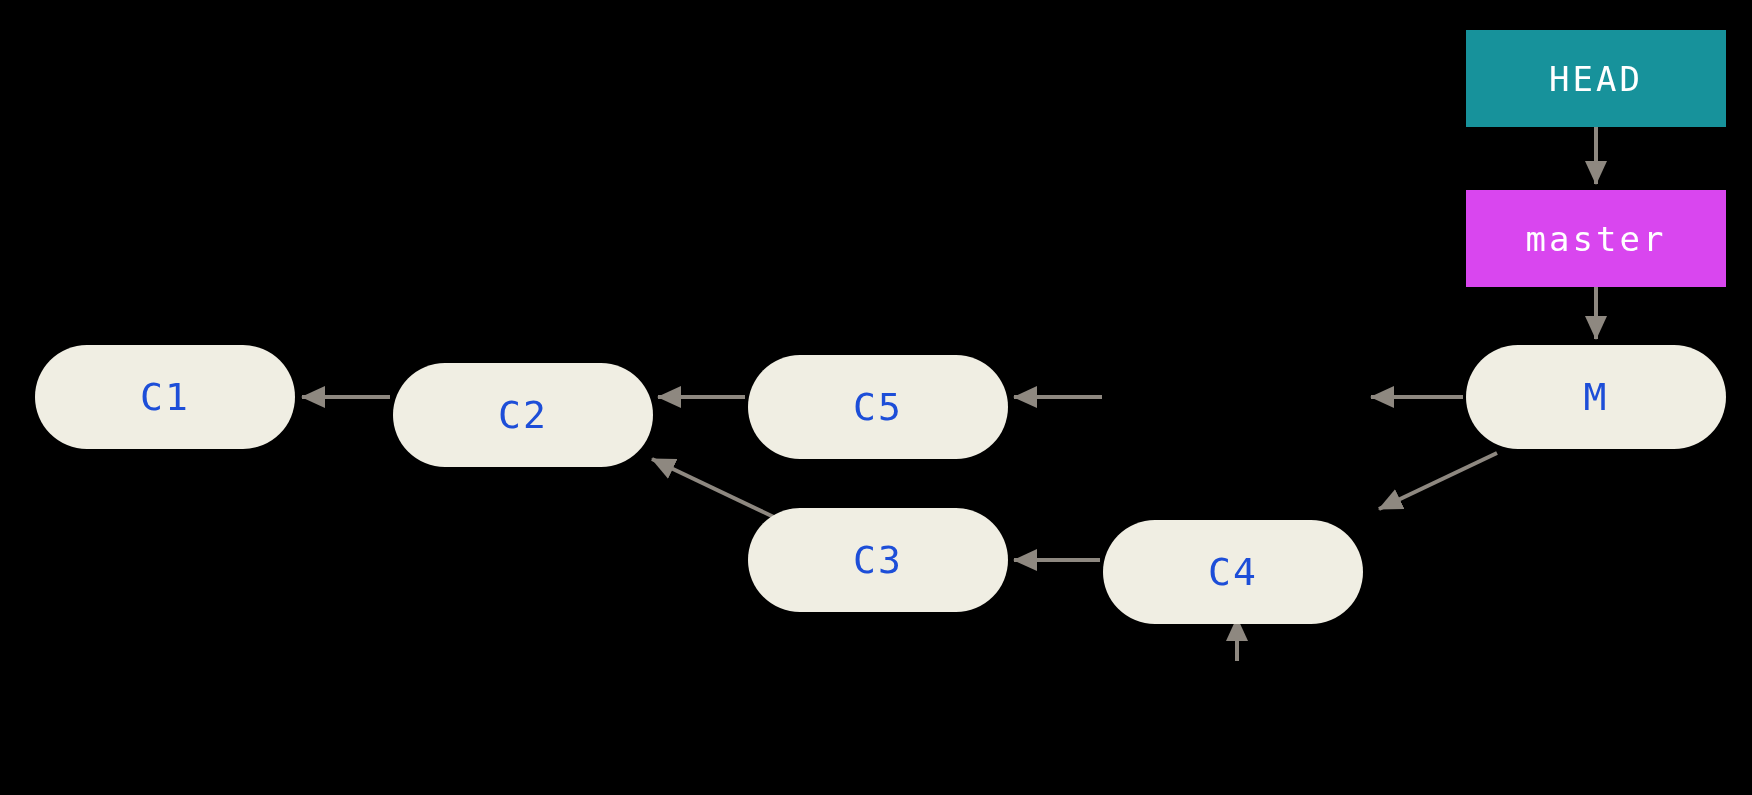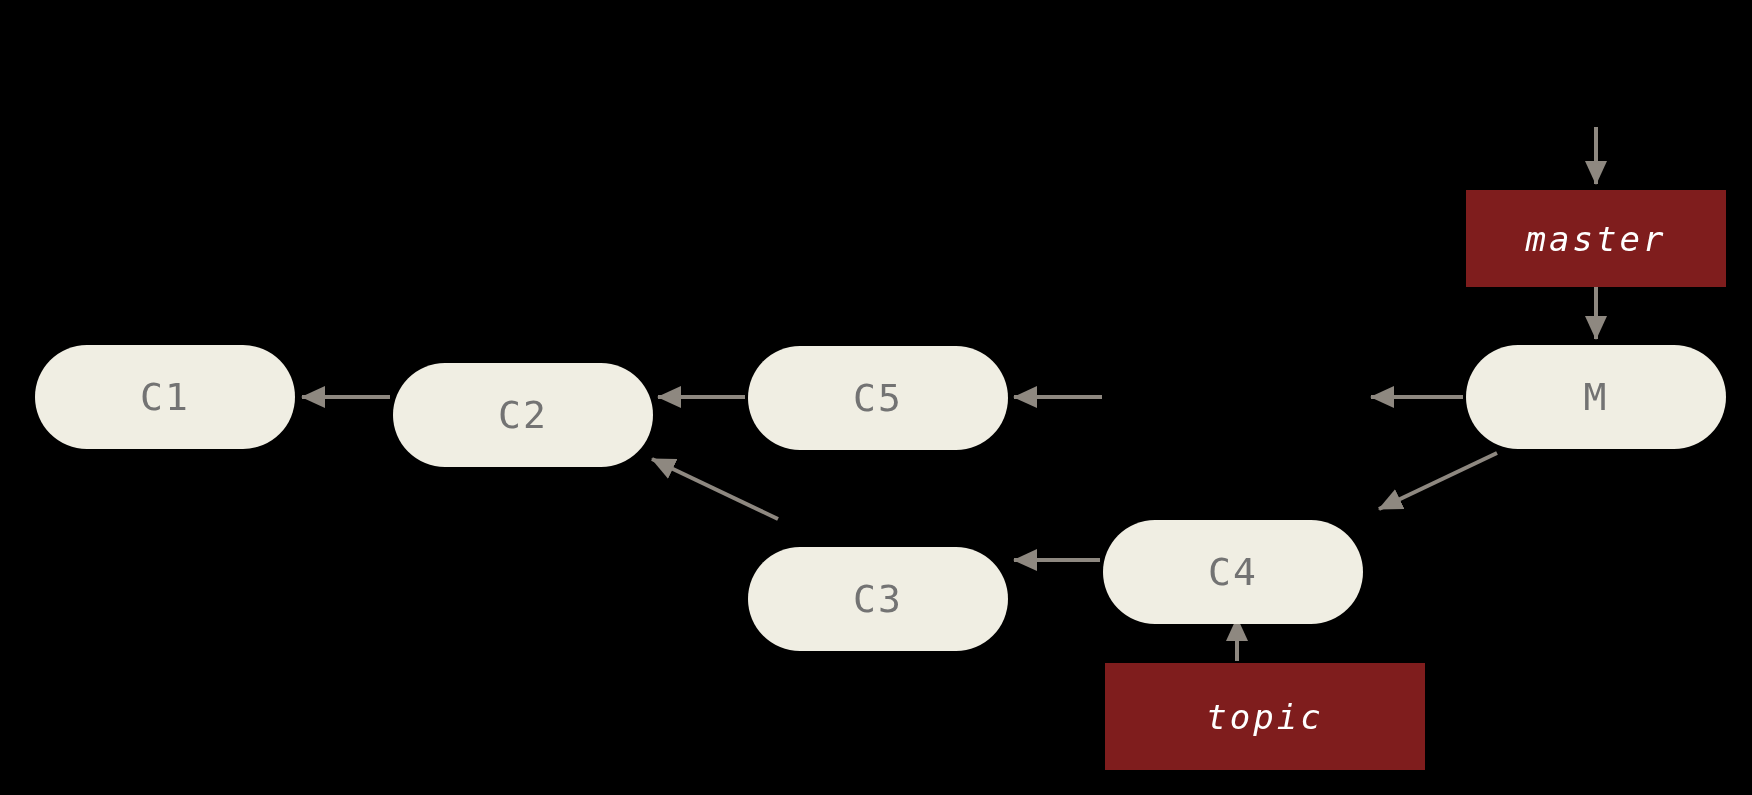--- a/index.html
+++ b/index.html
@@ -25,43 +25,43 @@
   }
   .commit {
     position: absolute;
     width: 260px;
     height: 104px;
     background: #F0EEE3;
     border-radius: 52px;
     display: flex;
     align-items: center;
     justify-content: center;
-    color: #737373;
+    color: #1d4ed8;
     font-size: 38px;
     letter-spacing: 2px;
   }
   .ref {
     position: absolute;
     display: flex;
     align-items: center;
     justify-content: center;
     color: #FFFFFF;
     font-size: 34px;
     letter-spacing: 3px;
   }
   .ref.head   { background: #17929B; }
-  .ref.branch { background: #7f1d1d; font-style: italic; }
+  .ref.branch { background: #d946ef; }
 
   
   #node-c1 { left: 35px;   top: 345px; }
   #node-c2 { left: 393px;  top: 363px; }
-  #node-c5 { left: 748px;  top: 346px; text-align: center; }
+  #node-c5 { left: 748px;  top: 355px; text-align: center; }
   #node-c6 { left: 1105px; top: 345px; }
   #node-m  { left: 1466px; top: 345px; }
-  #node-c3 { left: 748px;  top: 508px; margin-top: 39px; }
+  #node-c3 { left: 748px;  top: 508px; }
   #node-c4 { left: 1103px; top: 520px; }
 
   #ref-head   { left: 1466px; top: 30px;  width: 260px; height: 97px; }
   #ref-master { left: 1466px; top: 190px; width: 260px; height: 97px; }
   #ref-topic  { left: 1105px; top: 663px; width: 320px; height: 107px; }
 </style>
 </head>
 <body>
 
 <div id="canvas">
@@ -79,28 +79,28 @@
       <line x1="745" y1="397" x2="658" y2="397" marker-end="url(#arrowhead)"></line>
       <line x1="1102" y1="397" x2="1014" y2="397" marker-end="url(#arrowhead)"></line>
       <line x1="1463" y1="397" x2="1371" y2="397" marker-end="url(#arrowhead)"></line>
       <line x1="1100" y1="560" x2="1014" y2="560" marker-end="url(#arrowhead)"></line>
       <line x1="778" y1="519" x2="652" y2="459" marker-end="url(#arrowhead)"></line>
       <line x1="1497" y1="453" x2="1379" y2="509" marker-end="url(#arrowhead)"></line>
       <line x1="1237" y1="661" x2="1237" y2="618" marker-end="url(#arrowhead)"></line>
     </g>
   </svg>
 
+  <div class="ref head" id="ref-head">
+    <span>HEAD</span>
+  </div>
 
   <div class="ref branch" id="ref-master">
     <span>master</span>
   </div>
 
-  <div class="ref branch" id="ref-topic">
-    <span>topic</span>
-  </div>
 
   <div class="commit" id="node-c1">
     <span>C1</span>
   </div>
 
   <div class="commit" id="node-c2">
     <span>C2</span>
   </div>
 
   <div class="commit" id="node-c5">

